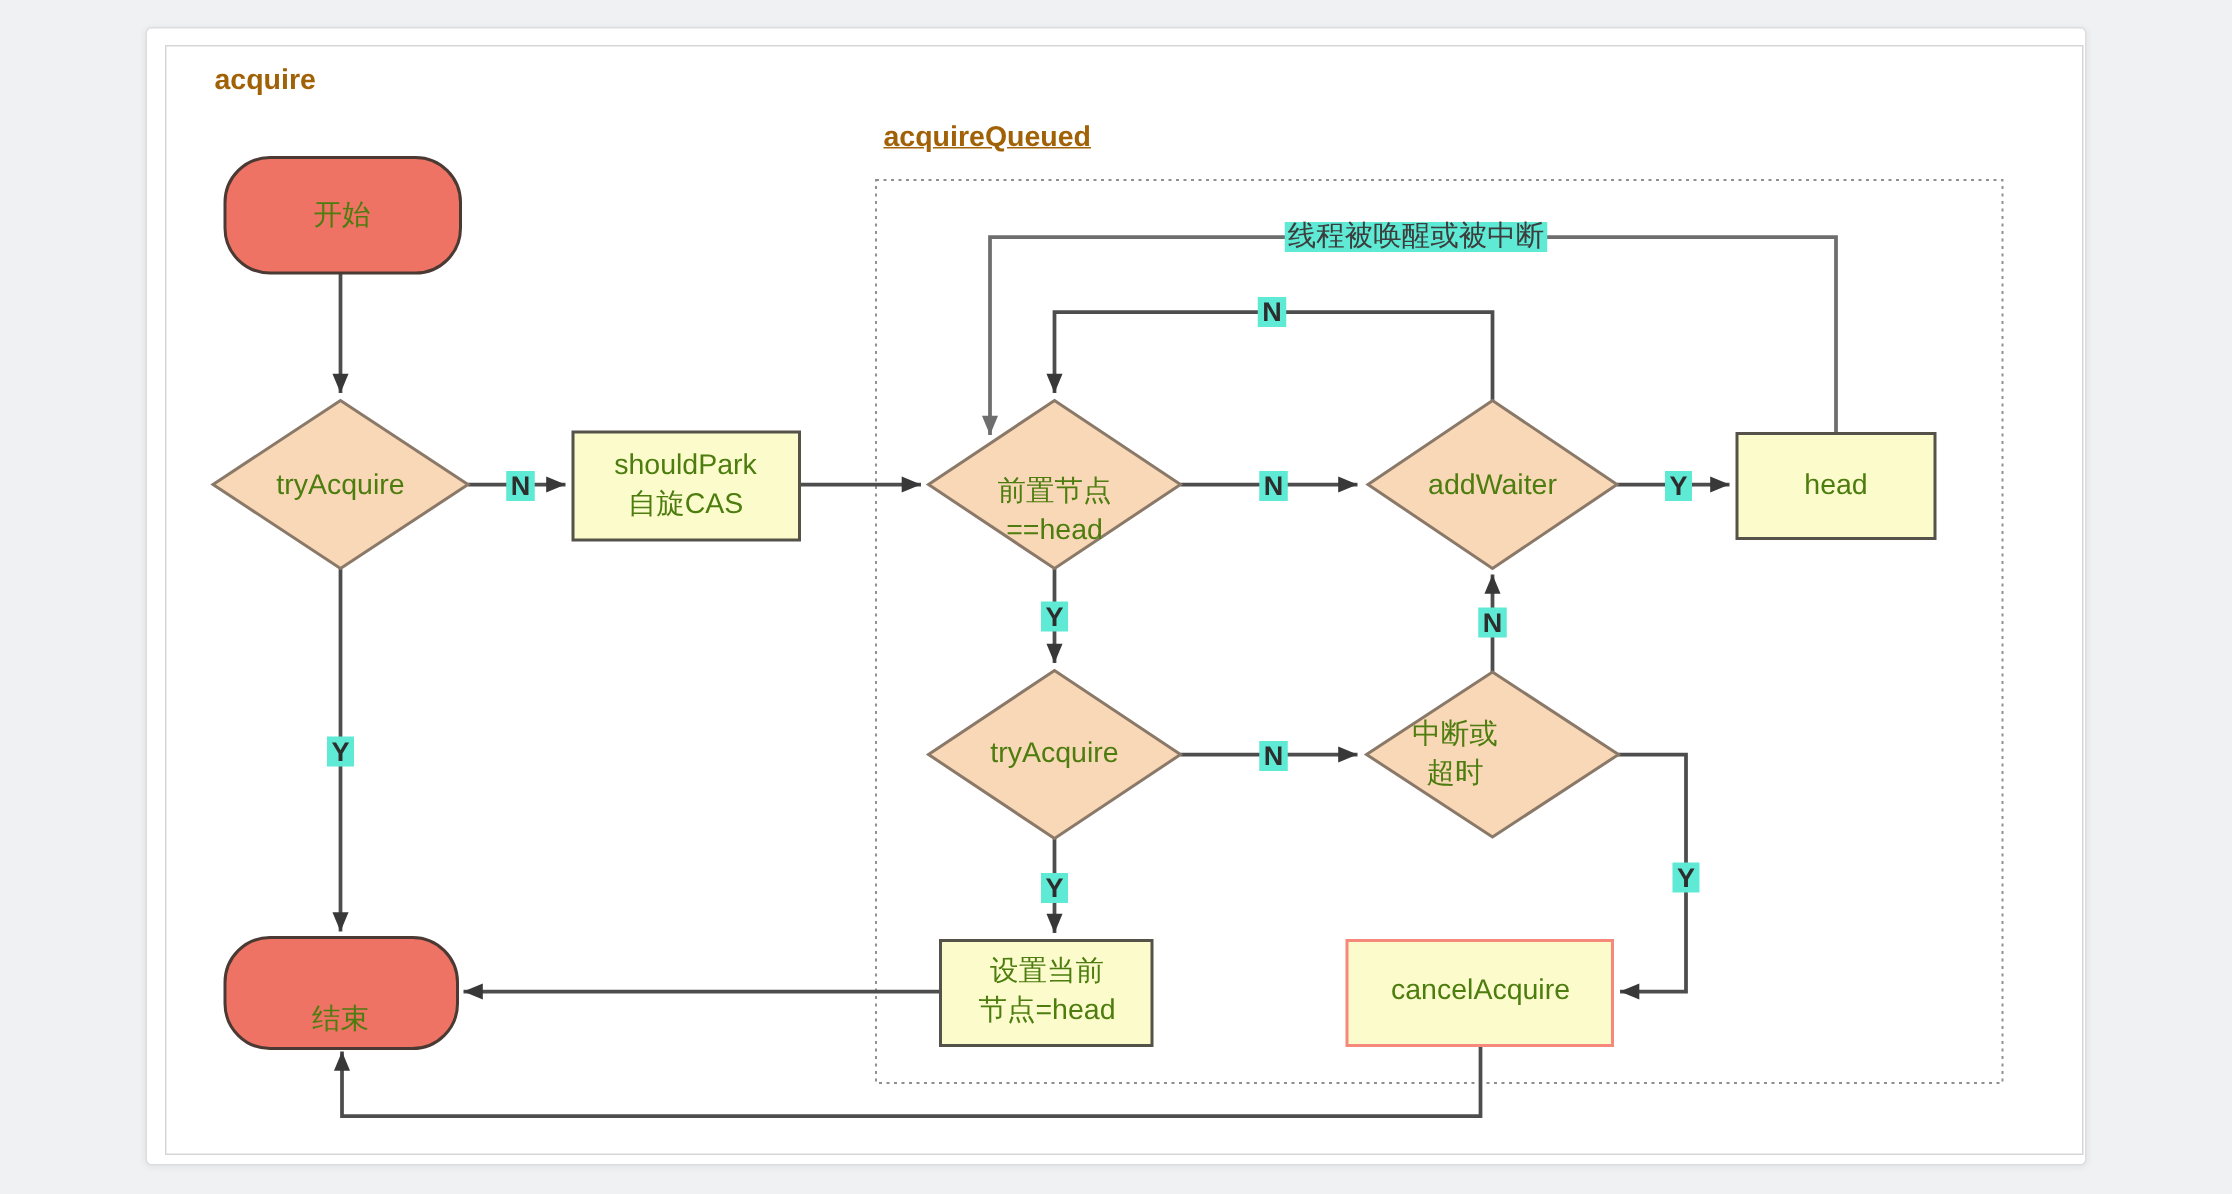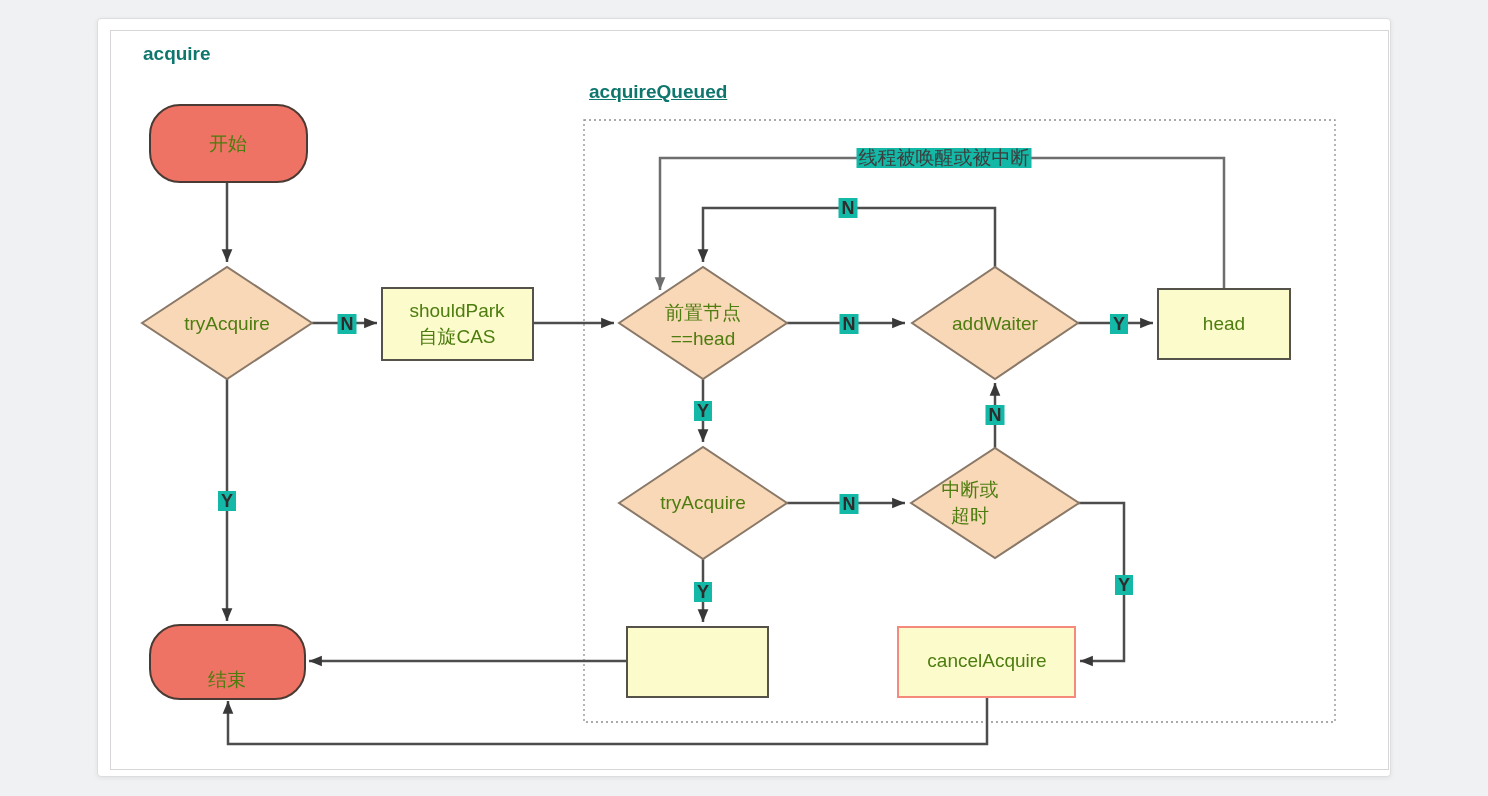--- a/index.html
+++ b/index.html
@@ -33,32 +33,32 @@
   .shape-terminal{fill:var(--terminal-fill);stroke:var(--terminal-stroke);stroke-width:2;}
   .shape-decision{fill:var(--decision-fill);stroke:var(--decision-stroke);stroke-width:2;}
   .shape-process{fill:var(--process-fill);stroke:var(--process-stroke);stroke-width:2;}
   .shape-cancel{fill:var(--process-fill);stroke:var(--cancel-stroke);stroke-width:2;}
   .edge{fill:none;stroke:var(--line);stroke-width:2.5;}
   .edge-soft{stroke:var(--line-soft);}
   .group-border{fill:none;stroke:var(--dashed-border);stroke-width:1.3;stroke-dasharray:2 3;}
   .arrowhead{fill:#383838;}
   .arrowhead-soft{fill:#6E6E6E;}
   .diagram-title{
-    position:absolute;z-index:2;font-size:19px;font-weight:700;color:#0f766e;
+    position:absolute;z-index:2;font-size:19px;font-weight:700;color:#a16207;
     white-space:nowrap;
   }
   .node-label{
     position:absolute;z-index:2;transform:translate(-50%,-50%);
     font-size:19px;line-height:26px;color:#4d7c0f;text-align:center;
     white-space:pre-line;
   }
   .edge-label{
     position:absolute;z-index:3;transform:translate(-50%,-50%);
     font-size:18px;font-weight:700;color:#2d2d2d;
-    background:#14b8a6;padding:0 3px;line-height:20px;white-space:nowrap;
+    background:#5eead4;padding:0 3px;line-height:20px;white-space:nowrap;
   }
   .edge-label.plain{font-weight:400;font-size:19px;color:#3d3d3d;padding:0 2px;}
 </style>
 </head>
 <body>
 
 <div class="page">
   <div class="card"></div>
   <div class="diagram-area"></div>
 
@@ -103,27 +103,29 @@
     <rect class="shape-terminal" x="150" y="625" width="155" height="74" rx="30"></rect>
   </svg>
 
   <div class="diagram-title" style="left:143px;top:43px;">acquire</div>
   <div class="diagram-title" style="left:589px;top:81px;text-decoration:underline;">acquireQueued</div>
 
   <div class="node-label" style="left:228px;top:144px;">开始</div>
   <div class="node-label" style="left:227px;top:324px;">tryAcquire</div>
   <div class="node-label" style="left:457px;top:324px;">shouldPark
 自旋CAS</div>
-  <div class="node-label" style="left:703px;top:326px;">前置节点
+  <div class="node-label" style="left:703px;top:341px;">前置节点
 ==head</div>
   <div class="node-label" style="left:995px;top:324px;">addWaiter</div>
   <div class="node-label" style="left:1224px;top:324px;">head</div>
   <div class="node-label" style="left:703px;top:503px;">tryAcquire</div>
   <div class="node-label" style="left:970px;top:503px;">中断或
 超时</div>
+  <div class="node-label" style="left:698px;top:661px;">设置当前
+节点=head</div>
   <div class="node-label" style="left:987px;top:661px;">cancelAcquire</div>
   <div class="node-label" style="left:227px;top:661px;margin-top:19px;">结束</div>
 
   <div class="edge-label" style="left:347px;top:324px;">N</div>
   <div class="edge-label" style="left:849px;top:324px;">N</div>
   <div class="edge-label" style="left:1119px;top:324px;">Y</div>
   <div class="edge-label" style="left:848px;top:208px;">N</div>
   <div class="edge-label plain" style="left:944px;top:158px;">线程被唤醒或被中断</div>
   <div class="edge-label" style="left:703px;top:411px;">Y</div>
   <div class="edge-label" style="left:849px;top:504px;">N</div>

